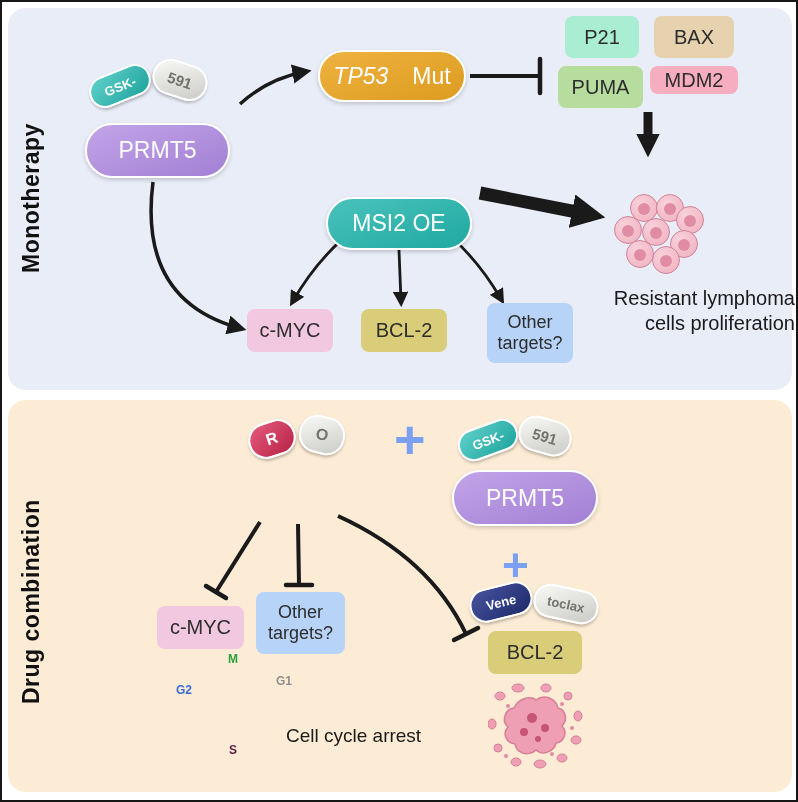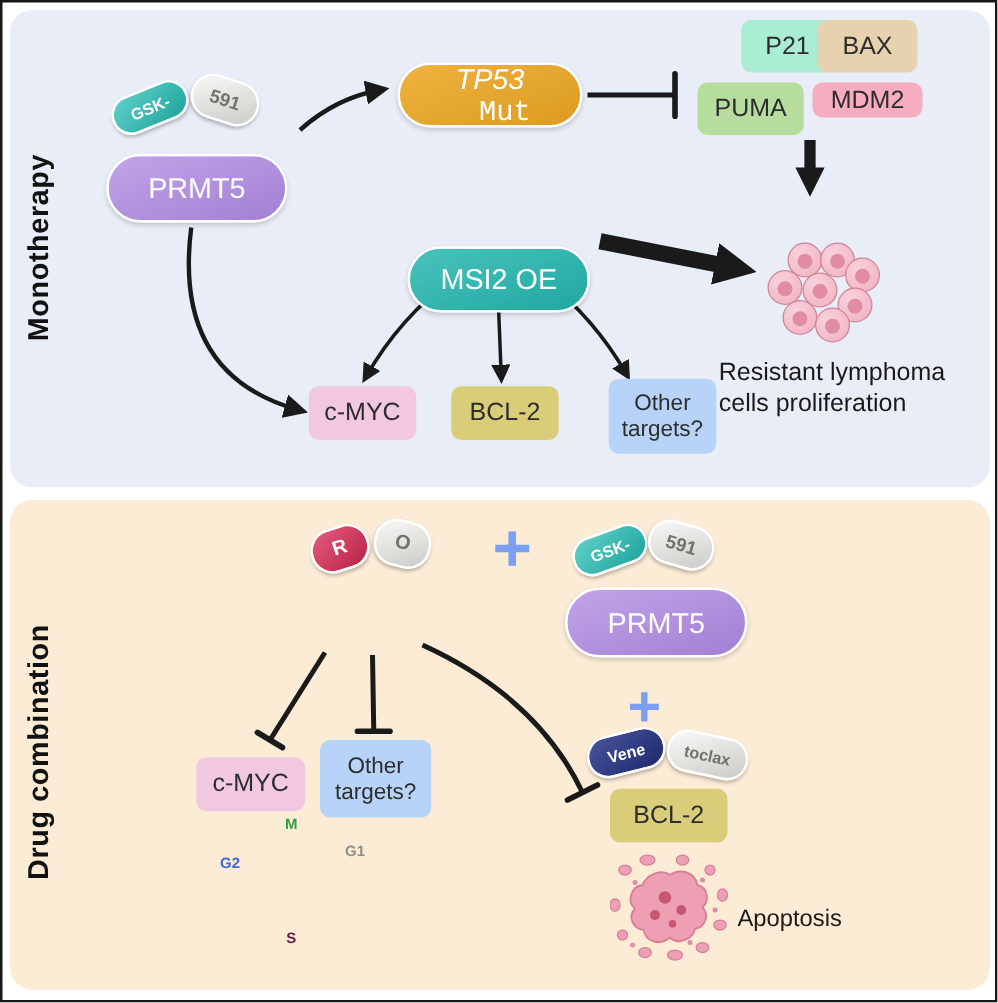--- a/index.html
+++ b/index.html
@@ -21,21 +21,21 @@
   .box { position:absolute; z-index:3; display:flex; align-items:center; justify-content:center;
          font-size:20px; color:#2d2d2d; border-radius:8px; text-align:center; line-height:1.15; }
   .cap { position:absolute; z-index:4; display:flex; align-items:center; justify-content:center;
          font-weight:700; border-radius:18px; border:2px solid #fff;
          box-shadow:0 2px 3px rgba(0,0,0,.25); }
   .cap-teal { background:linear-gradient(150deg,#5fd0c9,#1ea49d); color:#fff; }
   .cap-gray { background:linear-gradient(150deg,#fafaf8,#c9c9c5); color:#73736c; }
   .cap-red  { background:linear-gradient(150deg,#e45a7c,#b82347); color:#fff; }
   .cap-navy { background:linear-gradient(150deg,#46539e,#1f2a6b); color:#fff; }
   .plus { position:absolute; z-index:3; color:#7ba0f2; font-weight:700; line-height:1; }
-  .caption { position:absolute; z-index:3; color:#1a1a1a; font-size:20px; text-align:left; line-height:1.25; }
+  .caption { position:absolute; z-index:3; color:#1a1a1a; font-size:20px; text-align:right; line-height:1.25; }
   .cells { position:absolute; z-index:3; }
   .cell { position:absolute; width:28px; height:28px; border-radius:50%;
           background:radial-gradient(circle at 35% 32%, #f8d2db, #f0aebe);
           border:1.5px solid #cf8398; }
   .cell::after { content:""; position:absolute; left:7px; top:8px; width:12px; height:12px;
                  border-radius:50%; background:#e08ca4; }
   .donut { position:absolute; z-index:3; width:74px; height:74px; border-radius:50%;
            background:conic-gradient(#2fae3e 0 12deg, #b8b8b8 12deg 150deg, #722052 150deg 265deg,
                                      #4f79d4 265deg 348deg, #2fae3e 348deg 360deg); }
   .donut-hole { position:absolute; left:16px; top:16px; width:42px; height:42px; border-radius:50%;
@@ -80,26 +80,26 @@
     <path d="M 452 638 L 476 626" fill="none" stroke="#1a1a1a" stroke-width="4.5" stroke-linecap="round"></path>
   </svg>
 
   <div class="vlabel" style="left:8px; top:66px; width:42px; height:260px;">Monotherapy</div>
 
   <div class="cap cap-teal small-cap-text" style="left:86px; top:68px; width:64px; height:32px; transform:rotate(-22deg);">GSK-</div>
   <div class="cap cap-gray" style="left:150px; top:60px; width:56px; height:36px; font-size:15px; transform:rotate(18deg);">591</div>
 
   <div class="pill pill-purple" style="left:83px; top:121px; width:145px; height:55px;">PRMT5</div>
 
-  <div class="pill pill-orange" style="left:316px; top:48px; width:148px; height:52px;flex-direction:column;">
+  <div class="pill pill-orange" style="left:316px; top:48px; width:148px; height:52px;">
     <span style="font-style:italic;">TP53</span>
-    <span style="margin-left:24px;font-family:Liberation Mono, monospace;">Mut</span>
+    <span style="margin-left:24px;">Mut</span>
   </div>
 
-  <div class="box" style="left:563px; top:14px; width:74px; height:42px; background:#a9edd2;margin-left:28px;">P21</div>
+  <div class="box" style="left:563px; top:14px; width:74px; height:42px; background:#a9edd2;">P21</div>
   <div class="box" style="left:652px; top:14px; width:80px; height:42px; background:#e6d2ae;">BAX</div>
   <div class="box" style="left:556px; top:64px; width:85px; height:42px; background:#b6dd9e;">PUMA</div>
   <div class="box" style="left:648px; top:64px; width:88px; height:28px; background:#f7adc0;">MDM2</div>
 
   <div class="pill pill-teal" style="left:324px; top:163px; width:146px; height:53px;">MSI2 OE</div>
 
   <div class="box" style="left:245px; top:307px; width:86px; height:43px; background:#f1c8e0;">c-MYC</div>
   <div class="box" style="left:359px; top:307px; width:86px; height:43px; background:#d9cd79;">BCL-2</div>
   <div class="box" style="left:485px; top:301px; width:86px; height:60px; background:#b7d3f8; font-size:18px; padding:2px;">Other targets?</div>
 
@@ -136,20 +136,21 @@
 
   <div class="box" style="left:486px; top:629px; width:94px; height:43px; background:#d9cd79;">BCL-2</div>
   <div class="box" style="left:155px; top:604px; width:87px; height:43px; background:#f1c8e0;">c-MYC</div>
   <div class="box" style="left:254px; top:590px; width:89px; height:62px; background:#b7d3f8; font-size:18px; padding:2px;">Other targets?</div>
 
   <span class="cyc-lab" style="left:226px; top:650px; color:#2f9e3c;">M</span>
   <span class="cyc-lab" style="left:274px; top:672px; color:#8f8f8f;">G1</span>
   <span class="cyc-lab" style="left:174px; top:681px; color:#3b6bd6;">G2</span>
   <span class="cyc-lab" style="left:227px; top:741px; color:#5f1d46;">S</span>
 
+  <div class="caption" style="left:284px; top:722px; width:145px; font-size:19px; text-align:left;">Cell cycle arrest</div>
 
   <svg class="overlay" style="left:486px; top:680px; z-index:3;" width="96" height="88" viewBox="0 0 96 88">
     <path d="M48,18 C56,12 68,16 70,26 C78,28 80,38 74,44 C80,50 76,60 68,61 C66,70 54,74 48,68 C40,75 28,71 27,62 C18,61 14,51 20,45 C13,39 17,27 26,26 C30,17 42,13 48,18 Z" fill="#ef9fb3" stroke="#d87f96" stroke-width="1.5"></path>
     <circle cx="44" cy="36" r="5" fill="#c75672"></circle>
     <circle cx="57" cy="46" r="4" fill="#c75672"></circle>
     <circle cx="36" cy="50" r="4" fill="#c75672"></circle>
     <circle cx="50" cy="57" r="3" fill="#c75672"></circle>
     <ellipse cx="12" cy="14" rx="5" ry="4" fill="#eda0b5" stroke="#d87f96"></ellipse>
     <ellipse cx="30" cy="6" rx="6" ry="4" fill="#eda0b5" stroke="#d87f96"></ellipse>
     <ellipse cx="58" cy="6" rx="5" ry="4" fill="#eda0b5" stroke="#d87f96"></ellipse>
@@ -161,15 +162,14 @@
     <ellipse cx="28" cy="80" rx="5" ry="4" fill="#eda0b5" stroke="#d87f96"></ellipse>
     <ellipse cx="10" cy="66" rx="4" ry="4" fill="#eda0b5" stroke="#d87f96"></ellipse>
     <ellipse cx="4" cy="42" rx="4" ry="5" fill="#eda0b5" stroke="#d87f96"></ellipse>
     <circle cx="20" cy="24" r="2" fill="#e28ba2"></circle>
     <circle cx="74" cy="22" r="2" fill="#e28ba2"></circle>
     <circle cx="84" cy="46" r="2" fill="#e28ba2"></circle>
     <circle cx="64" cy="72" r="2" fill="#e28ba2"></circle>
     <circle cx="18" cy="74" r="2" fill="#e28ba2"></circle>
   </svg>
 
-  <div class="caption" style="left:588px; top:722px; width:110px; font-size:19px; text-align:left;">Apoptosis</div>
 
 </div>
 
 </body></html>

